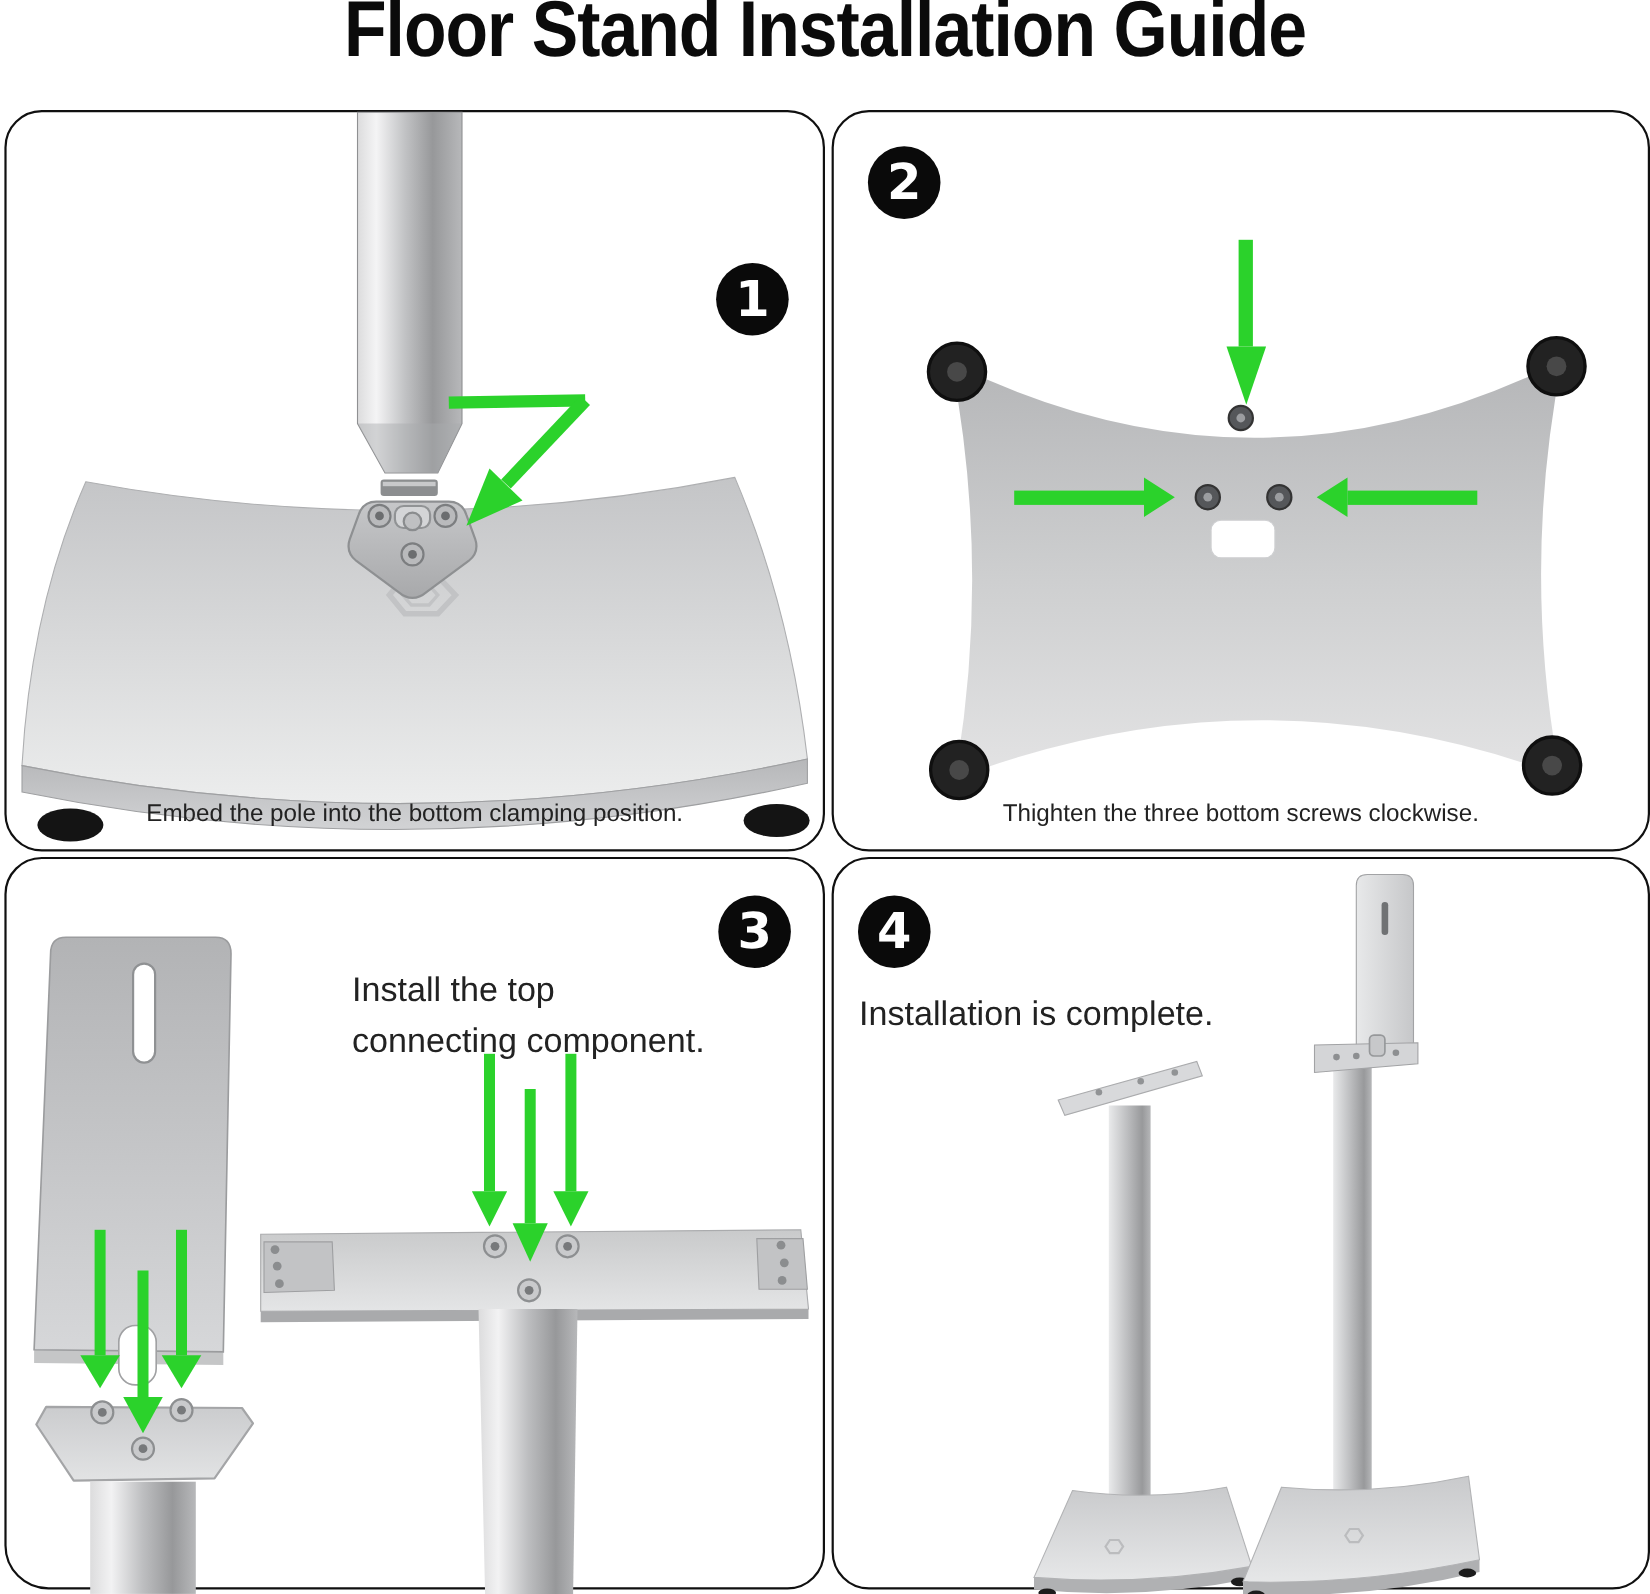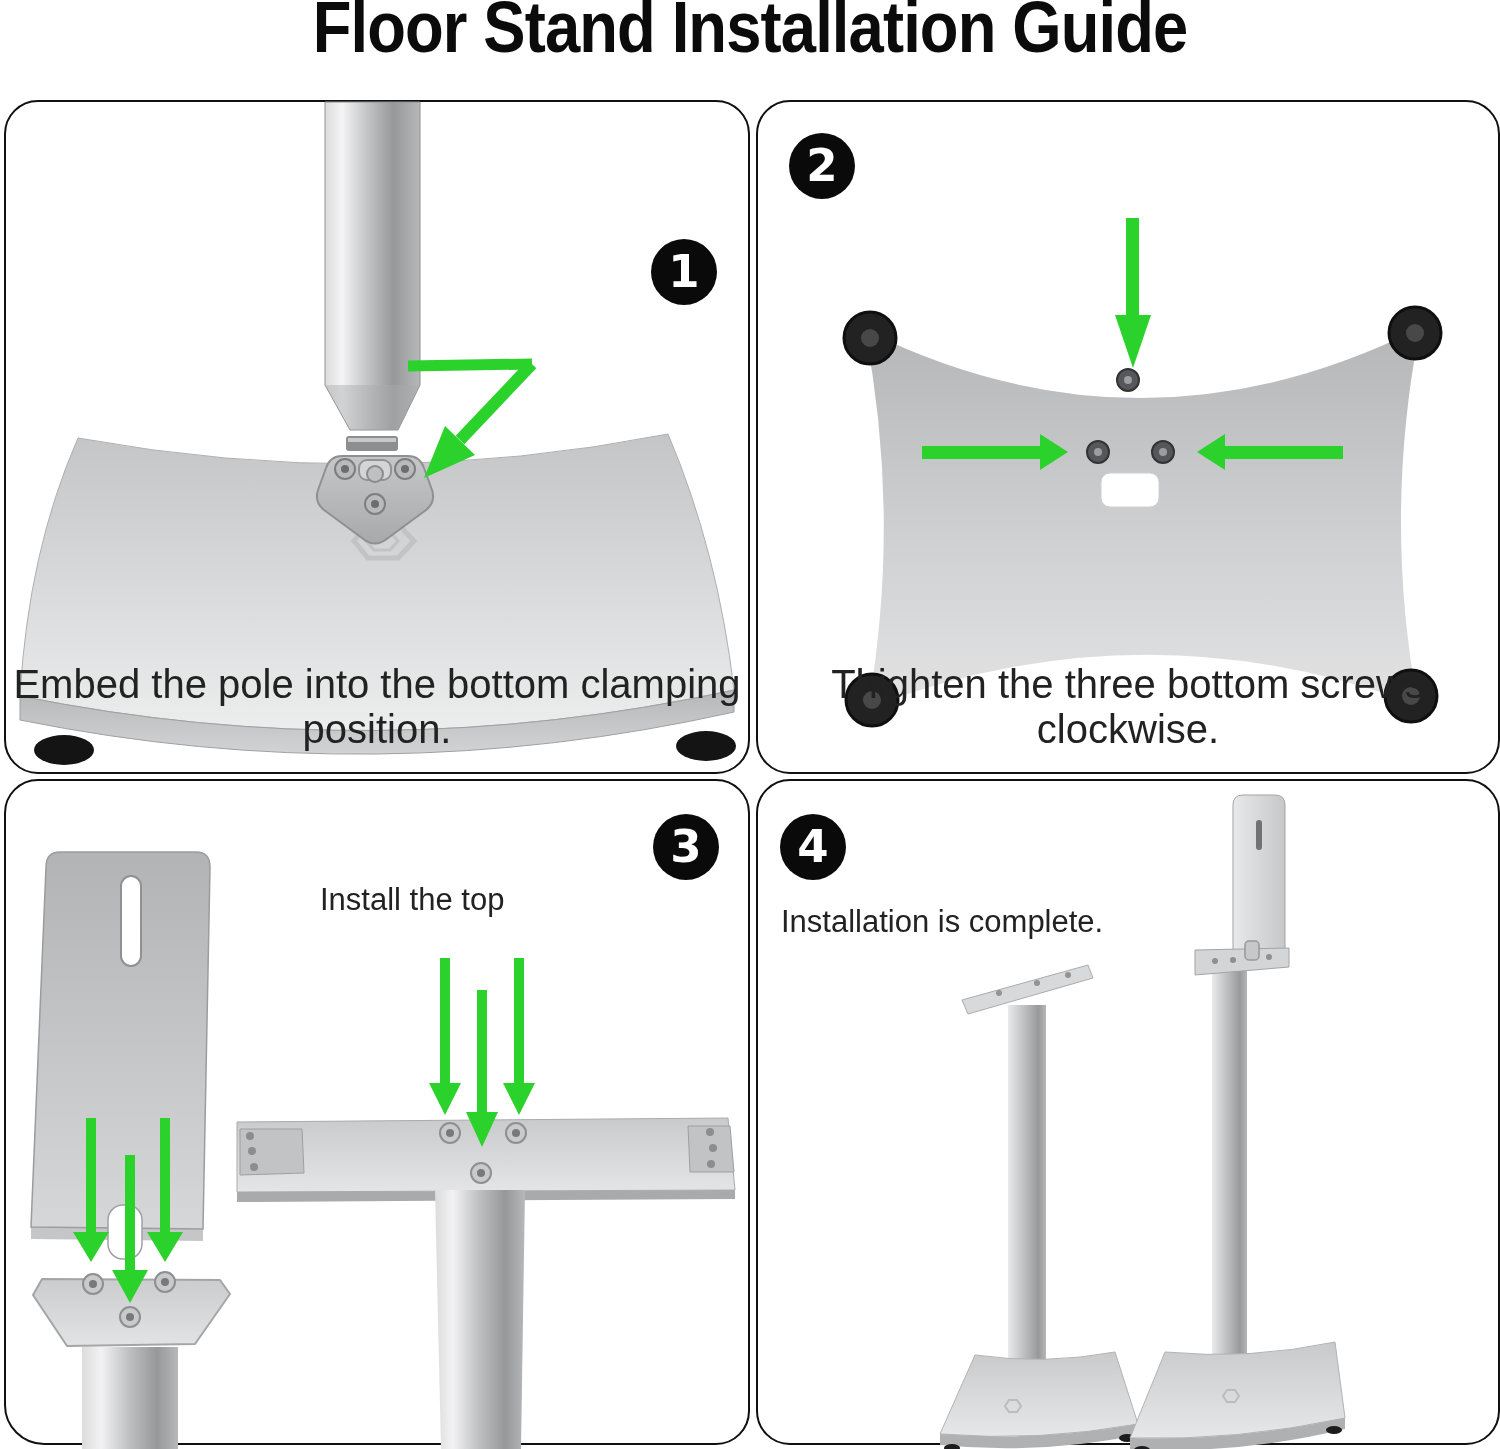--- a/index.html
+++ b/index.html
@@ -7,21 +7,21 @@
        font-family:"Liberation Sans",sans-serif;color:#111;}
   .title{position:absolute;top:-14px;left:0;width:100%;text-align:center;
          font-size:72px;font-weight:700;letter-spacing:-1px;color:#0b0b0b;
          transform:scaleX(.88);white-space:nowrap;}
   .panel{position:absolute;border:2px solid #101010;border-radius:34px;background:#fff;}
   .panel svg{position:absolute;left:-2px;top:-2px;display:block;}
   .badge{position:absolute;width:66px;height:66px;border-radius:50%;background:#0a0a0a;
          color:#fff;font-family:"DejaVu Sans",sans-serif;font-weight:700;font-size:45px;
          line-height:65px;text-align:center;z-index:5;}
   .caption{position:absolute;left:0;bottom:20px;width:100%;text-align:center;
-           font-size:40px;color:#222;z-index:4;}
+           font-size:22px;color:#222;z-index:4;}
   .note{position:absolute;font-size:31px;line-height:46px;color:#222;z-index:4;}
   #p1{left:4px;top:100px;width:742px;height:670px;}
   #p2{left:756px;top:100px;width:740px;height:670px;}
   #p3{left:4px;top:779px;width:742px;height:662px;border-bottom-left-radius:40px;}
   #p4{left:756px;top:779px;width:740px;height:662px;}
   .gr{fill:#2bd22b;}
 </style>
 </head>
 <body>
 
@@ -136,20 +136,21 @@
       <polygon points="441,352 469,334 469,370"></polygon>
     </g>
   </svg>
   <div class="caption">Thighten the three bottom screws clockwise.</div>
 </div>
 
 <div class="panel" id="p3">
   <div class="badge" style="left:647px;top:33px;">3</div>
   <div class="note" style="left:266px;top:96px;margin-left:48px;">
     <div>Install the top</div>
+    <div>connecting component.</div>
   </div>
   <svg width="746" height="674" viewBox="0 0 746 674">
     <defs>
       <linearGradient id="p3v" x1="0" y1="0" x2="0" y2="1">
         <stop offset="0" stop-color="#b2b3b5"></stop>
           <stop offset="1" stop-color="#d6d7d9"></stop>
       </linearGradient>
       <linearGradient id="p3hex" x1="0" y1="0" x2="0" y2="1">
         <stop offset="0" stop-color="#cbccce"></stop>
           <stop offset="1" stop-color="#e2e3e4"></stop>

